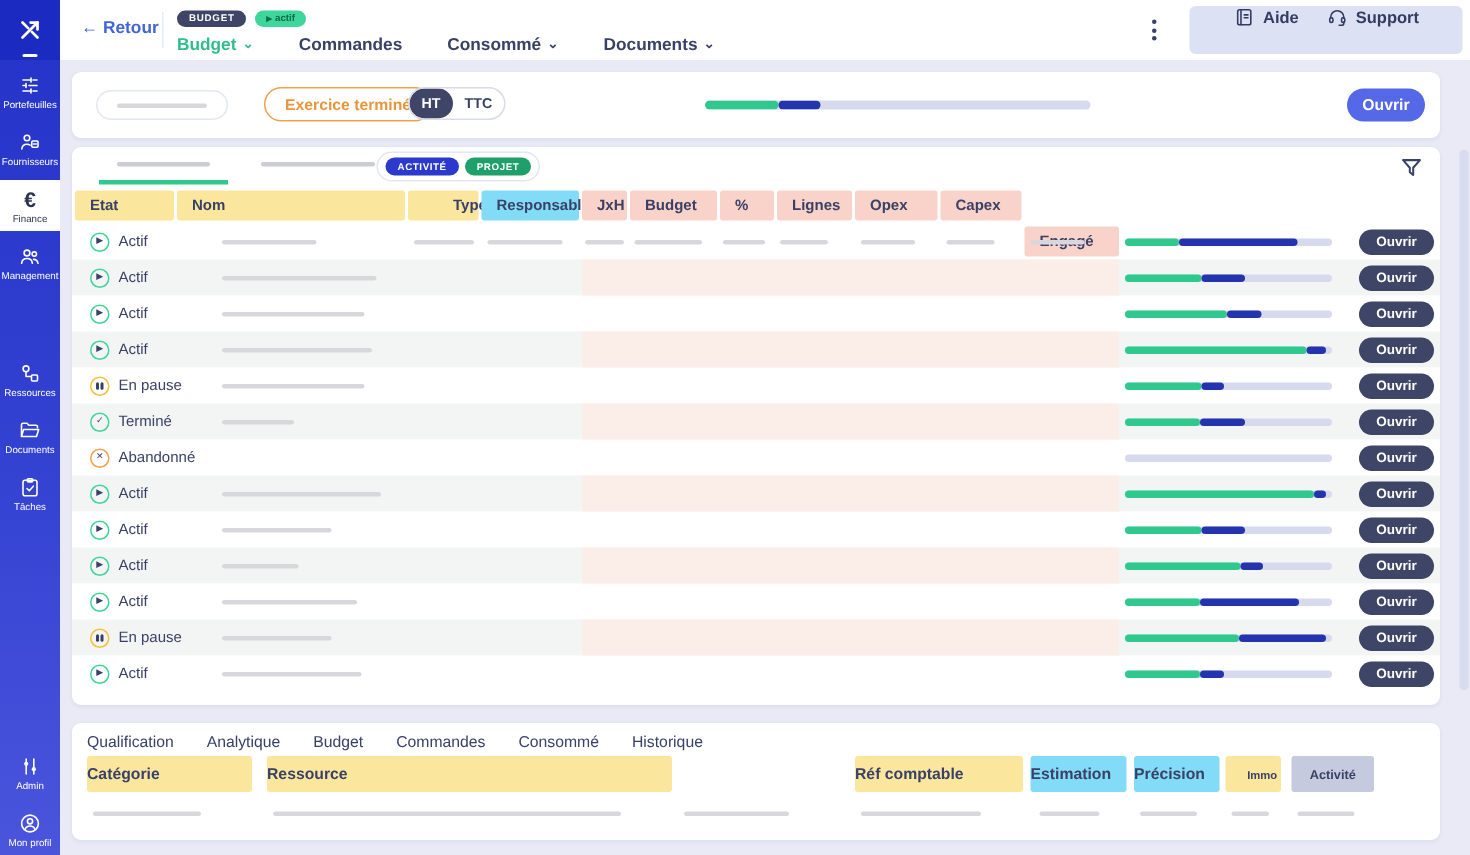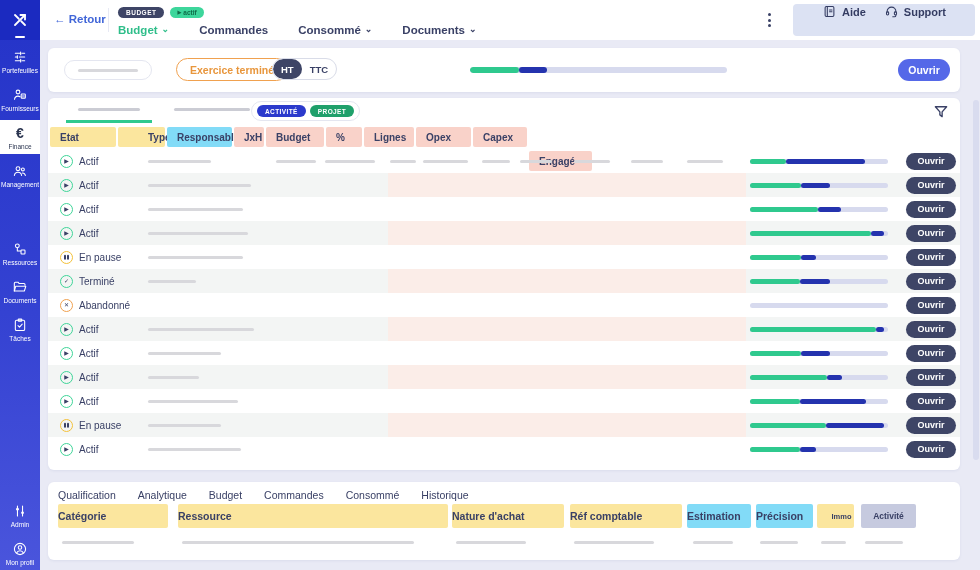--- a/index.html
+++ b/index.html
@@ -278,20 +278,21 @@
     <span class="badge-box">
       <span class="tb-pill blue">ACTIVITÉ</span>
       <span class="tb-pill grn">PROJET</span>
     </span>
     <svg class="filter" viewBox="0 0 24 24" fill="none" stroke="#3A4166" stroke-width="1.8" stroke-linejoin="round">
       <path d="M4.5 5h15l-6 6.8v6.4l-3-2.4v-4z"></path>
     </svg>
   </div>
   <div class="thead" id="thead">
       <div class="th y" style="width: 66px;">Etat</div>
+      <div class="th y" style="width: 152px;">Nom</div>
       <div class="th y" style="width: 47px; padding-left: 30px;">Type</div>
       <div class="th c" style="width: 65px;">Responsable</div>
       <div class="th p" style="width: 30px;">JxH</div>
       <div class="th p" style="width: 58px;">Budget</div>
       <div class="th p" style="width: 36px;">%</div>
       <div class="th p" style="width: 50px;">Lignes</div>
       <div class="th p" style="width: 55px;">Opex</div>
       <div class="th p" style="width: 54px;">Capex</div>
       <div class="th p" style="width: 63px; margin-top: 24px;">Engagé</div>
     </div>
@@ -506,21 +507,20 @@
       <span class="dtab">Qualification</span>
       <span class="dtab">Analytique</span>
       <span class="dtab">Budget</span>
       <span class="dtab">Commandes</span>
       <span class="dtab">Consommé</span>
       <span class="dtab">Historique</span>
     </nav>
   <div class="dhead" id="detail-head">
       <div class="dth y" style="left: 10px; width: 110px;">Catégorie</div>
       <div class="dth y" style="left: 130px; width: 270px;">Ressource</div>
-      <div class="dth y" style="left: 404px; width: 112px;">Nature d'achat</div>
       <div class="dth y" style="left: 522px; width: 112px;">Réf comptable</div>
       <div class="dth c" style="left: 639px; width: 64px;">Estimation</div>
       <div class="dth c" style="left: 708px; width: 57px;">Précision</div>
       <div class="dth y small" style="left: 769px; width: 37px;">Immo</div>
       <div class="dth g mid" style="left: 813px; width: 55px;">Activité</div>
     </div>
   <div class="dskels" id="detail-skels">
       <div class="skel" style="left: 14px; width: 72px;"></div>
       <div class="skel" style="left: 134px; width: 232px;"></div>
       <div class="skel" style="left: 408px; width: 70px;"></div>

